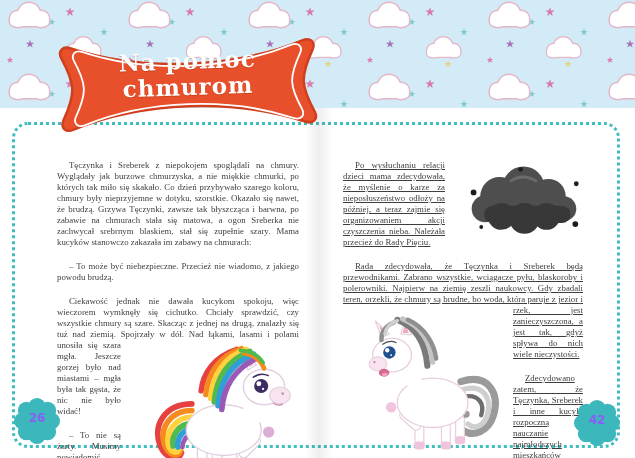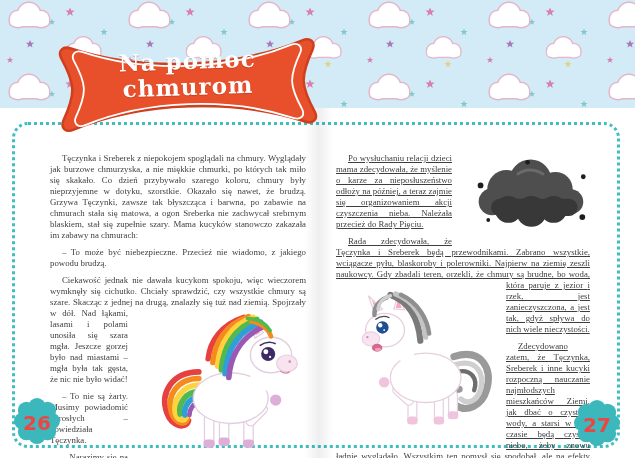--- a/index.html
+++ b/index.html
@@ -30,31 +30,31 @@
     font-size:23px;line-height:26px;letter-spacing:1px;
     text-shadow:0 1px 0 rgba(150,40,10,.35);
   }
   
   .col{
     position:absolute;top:147px;color:#3e3e3e;
     font-size:8.8px;line-height:11px;text-align:justify;
   }
   .col-left{left:44px;width:268px;}
   .col-right{left:330px;width:266px;text-decoration:underline;}
-  .col p{margin:6px;text-indent:12px;}
+  .col p{margin:13px;text-indent:12px;}
   .fl-r{float:right;margin:2px 0 2px 6px;}
   .fl-l{float:left;margin:2px 8px 2px 0;}
   
   .flower{position:absolute;width:46px;height:46px;}
   .flower-left{left:14px;top:398px;}
   .flower-right{left:574px;top:400px;}
   .flower .num{
     position:absolute;left:0;top:13px;width:100%;text-align:center;
-    color:#ef4444;font-family:"DejaVu Sans","Liberation Sans",sans-serif;
-    font-weight:bold;font-size:20px;
+    color:#8b5cf6;font-family:"DejaVu Sans","Liberation Sans",sans-serif;
+    font-weight:bold;font-size:12px;
   }
 </style>
 </head>
 <body>
 
 <div class="spread">
 
   <div class="banner">
     <svg width="635" height="108" viewBox="0 0 635 108">
       <defs>
@@ -265,16 +265,16 @@
           <circle cx="35" cy="13" r="9"></circle>
           <circle cx="39" cy="24" r="9"></circle>
         <circle cx="35" cy="35" r="9"></circle>
           <circle cx="24" cy="39" r="9"></circle>
           <circle cx="13" cy="35" r="9"></circle>
         <circle cx="9" cy="24" r="9"></circle>
           <circle cx="13" cy="13" r="9"></circle>
           <circle cx="24" cy="24" r="15"></circle>
       </g>
     </svg>
-    <span class="num">27</span>
+    <span class="num">42</span>
   </div>
 
 </div>
 
 </body></html>

